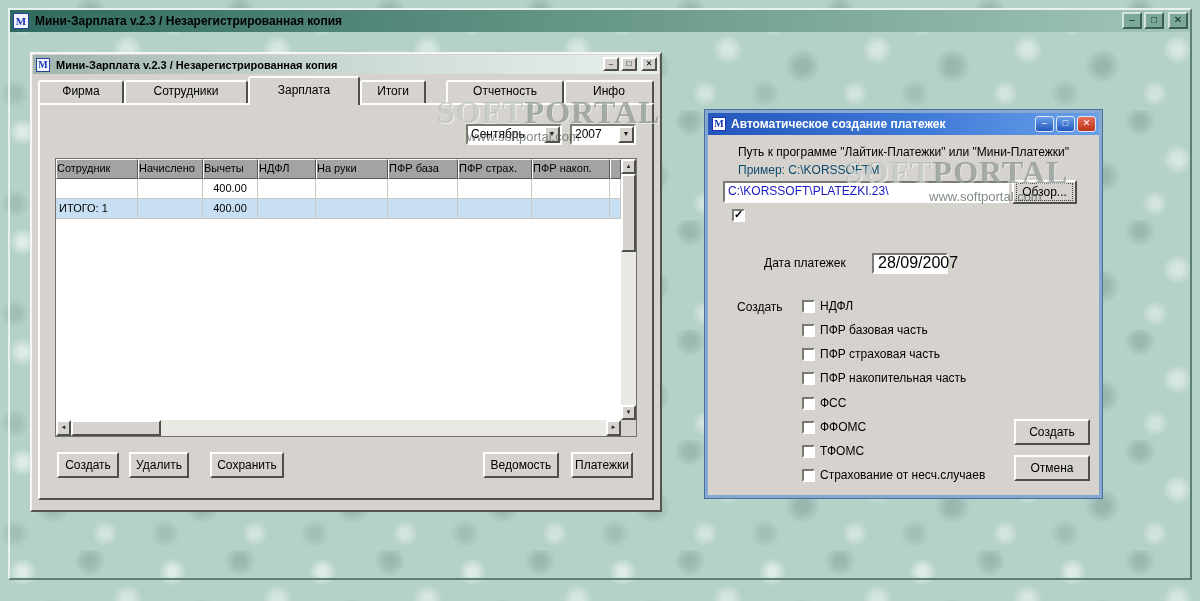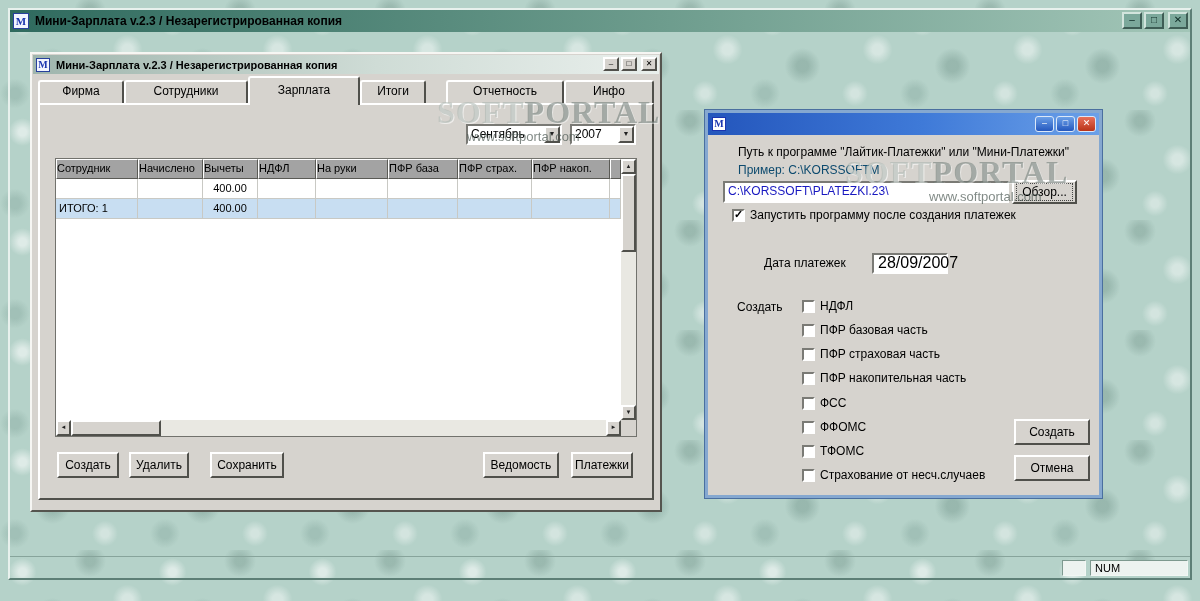--- a/index.html
+++ b/index.html
@@ -214,50 +214,46 @@
           </div>
         <div class="pbtn" style="left:443px;top:347px;width:76px;height:26px;">
             <span>Ведомость</span>
           </div>
         <div class="pbtn" style="left:531px;top:347px;width:62px;height:26px;">
             <span>Платежки</span>
           </div>
       </div>
     </div>
 
-    <div class="statusbar">
-      <div class="sb sb1"></div>
-      <div class="sb sb2"><span>NUM</span></div>
-    </div>
   </div>
 
   <div class="dialog">
     <div class="dlg-titlebar">
       <div class="dlg-ico">M</div>
+      <div class="dlg-title">Автоматическое создание платежек</div>
       <div class="dlg-caps">
         <div class="xpbtn blue"><span>–</span></div>
         <div class="xpbtn blue"><span>□</span></div>
         <div class="xpbtn red"><span>✕</span></div>
       </div>
     </div>
     <div class="dlg-body">
       <div class="dlg-cap1">Путь к программе "Лайтик-Платежки" или "Мини-Платежки"</div>
       <div class="dlg-example">Пример: C:\KORSSOFTM</div>
 
       <div class="pathfield sunken">
         <div class="txt">C:\KORSSOFT\PLATEZKI.23\</div>
       </div>
       <div class="pbtn browse">
         <span class="focus-inner">Обзор...</span>
       </div>
 
       <div class="cb" style="left:24px;top:74px;">
         <span class="mark">✓</span>
       </div>
-      <div class="cb-label" style="left:42px;top:74px;">Запустить программу после создания платежек</div>
 
       <div class="cb-label" style="left:56px;top:122px;">Дата платежек</div>
       <div class="datefield sunken">
         <div class="txt">28/09/2007</div>
       </div>
 
       <div class="cb-label" style="left:29px;top:166px;">Создать</div>
 
       <div class="cb" style="left:94px;top:165px;"></div>
       <div class="cb-label" style="left:112px;top:165px;">НДФЛ</div>

